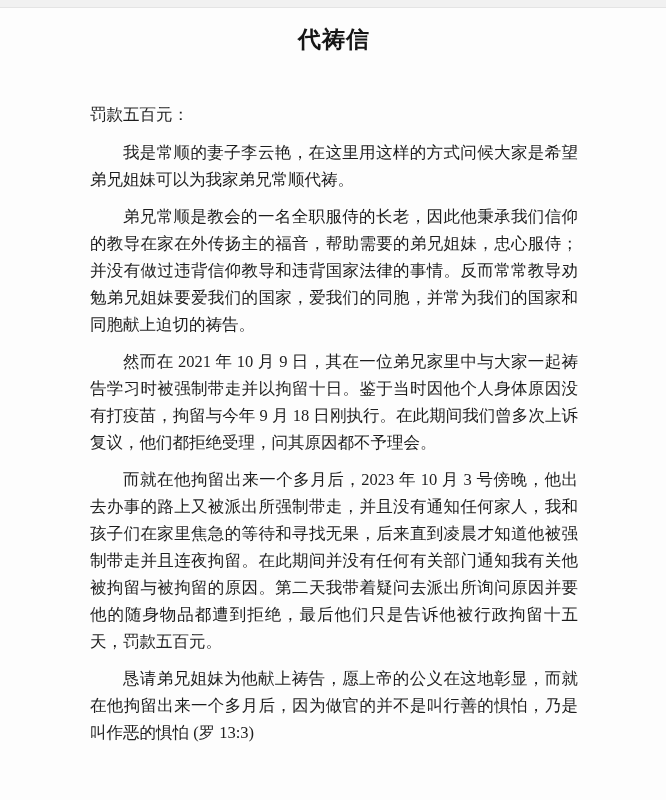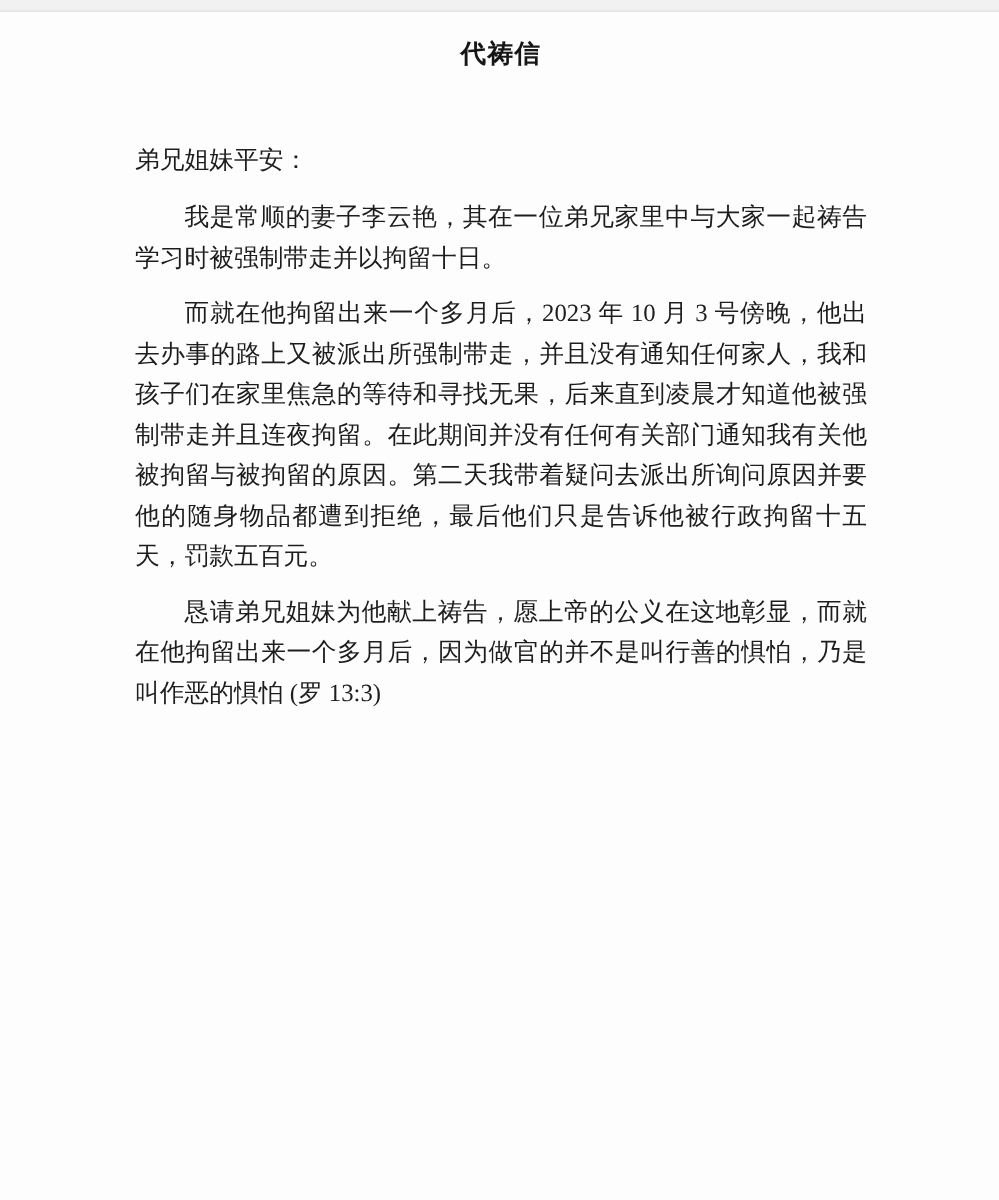--- a/index.html
+++ b/index.html
@@ -19,21 +19,21 @@
     background: #f1f1f1;
     border-bottom: 1px solid #e4e4e4;
   }
   .letter {
     padding: 0 88px 0 90px;
   }
   .title {
     margin: 16px 0 0 0;
     text-align: center;
     font-family: "Liberation Sans", "DejaVu Sans", sans-serif;
-    font-size: 17px;
+    font-size: 23px;
     font-weight: 700;
     letter-spacing: 1px;
     color: #161616;
   }
   .greeting {
     margin-top: 46px;
     font-size: 16.5px;
     line-height: 27px;
   }
   .body-paragraphs p {
@@ -49,21 +49,23 @@
 </style>
 </head>
 <body>
 
 <div class="top-strip"></div>
 
 <div class="letter">
 
   <h1 class="title">代祷信</h1>
 
-  <div class="greeting">弟兄姐妹平安：</div>
+  <div class="greeting">罚款五百元：</div>
 
   <div class="body-paragraphs">
-    <p>我是常顺的妻子李云艳，其在一位弟兄家里中与大家一起祷告学习时被强制带走并以拘留十日。</p>
+    <p>我是常顺的妻子李云艳，在这里用这样的方式问候大家是希望弟兄姐妹可以为我家弟兄常顺代祷。</p>
+    <p>弟兄常顺是教会的一名全职服侍的长老，因此他秉承我们信仰的教导在家在外传扬主的福音，帮助需要的弟兄姐妹，忠心服侍；并没有做过违背信仰教导和违背国家法律的事情。反而常常教导劝勉弟兄姐妹要爱我们的国家，爱我们的同胞，并常为我们的国家和同胞献上迫切的祷告。</p>
+    <p>然而在 2021 年 10 月 9 日，其在一位弟兄家里中与大家一起祷告学习时被强制带走并以拘留十日。鉴于当时因他个人身体原因没有打疫苗，拘留与今年 9 月 18 日刚执行。在此期间我们曾多次上诉复议，他们都拒绝受理，问其原因都不予理会。</p>
     <p>而就在他拘留出来一个多月后，2023 年 10 月 3 号傍晚，他出去办事的路上又被派出所强制带走，并且没有通知任何家人，我和孩子们在家里焦急的等待和寻找无果，后来直到凌晨才知道他被强制带走并且连夜拘留。在此期间并没有任何有关部门通知我有关他被拘留与被拘留的原因。第二天我带着疑问去派出所询问原因并要他的随身物品都遭到拒绝，最后他们只是告诉他被行政拘留十五天，罚款五百元。</p>
     <p>恳请弟兄姐妹为他献上祷告，愿上帝的公义在这地彰显，而就在他拘留出来一个多月后，因为做官的并不是叫行善的惧怕，乃是叫作恶的惧怕 (罗 13:3)</p>
   </div>
 
 </div>
 
 </body></html>

